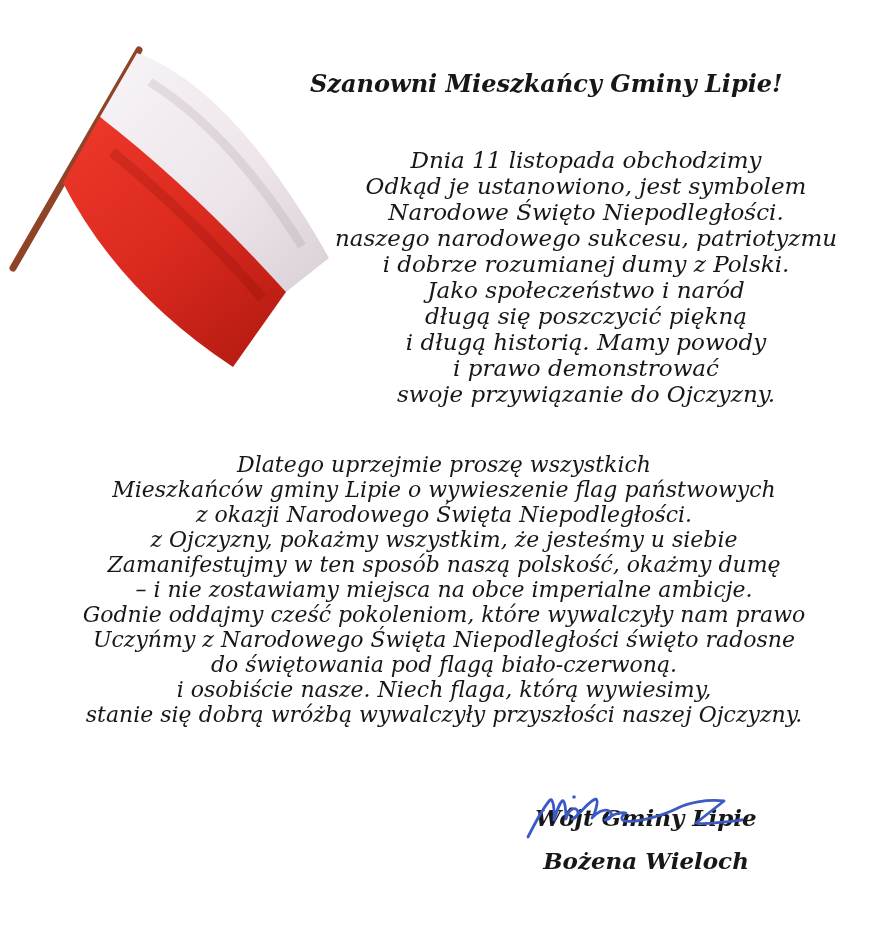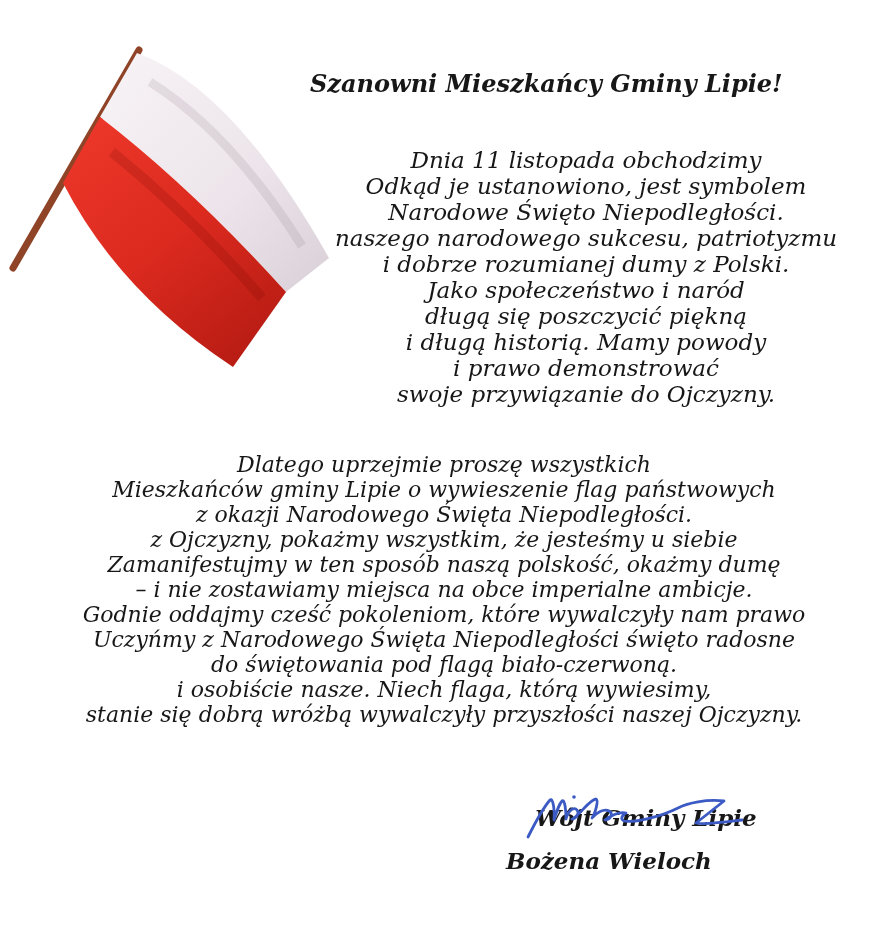--- a/index.html
+++ b/index.html
@@ -37,21 +37,21 @@
     position:absolute;top:452px;left:24px;width:840px;
     font-size:22px;line-height:25px;
   }
   .sig-title{
     position:absolute;top:772px;left:506px;width:280px;
     font-size:23px;font-weight:bold;font-style:italic;text-align:center;margin-top:32px;
   }
   .sig-scribble{position:absolute;left:510px;top:789px;width:240px;height:60px;}
   .sig-name{
     position:absolute;top:847px;left:506px;width:280px;
-    font-size:23px;font-weight:bold;font-style:italic;text-align:left;
+    font-size:23px;font-weight:bold;font-style:italic;text-align:center;
   }
 </style>
 </head>
 <body>
 
 <div class="page">
 
   <svg class="flag" viewBox="0 0 350 340" aria-hidden="true">
     <defs>
       <linearGradient id="whiteGrad" x1="0" y1="0" x2="1" y2="1">

